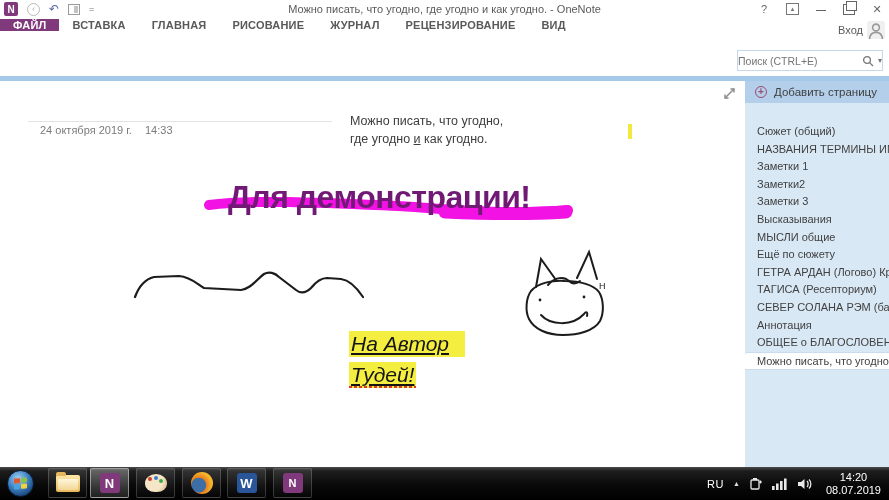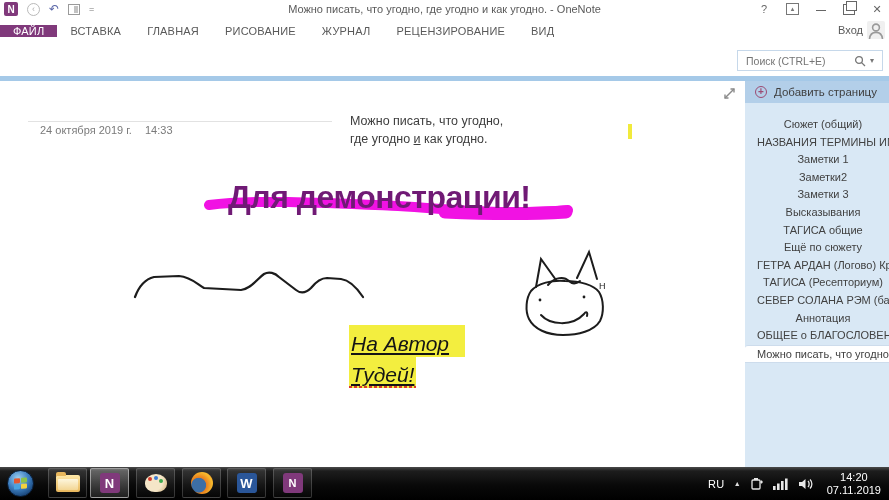--- a/index.html
+++ b/index.html
@@ -22,21 +22,21 @@
   .qat-more { color:#777; font-size:9px; }
   .win-title { position:absolute; left:0; right:0; top:3px; text-align:center; font-size:11px; color:#5a5a5a; }
   .win-controls { position:absolute; right:4px; top:2px; display:flex; align-items:center; gap:14px; color:#666; font-size:11px; }
   .wc { width:16px; text-align:center; }
   .wc-min { width:16px; height:14px; position:relative; }
   .wc-min:before { content:""; position:absolute; left:3px; right:3px; top:8px; height:1px; background:#666; }
   .wc-restore { width:12px; height:11px; border:1px solid #666; position:relative; }
   .wc-restore:before { content:""; position:absolute; left:2px; top:-4px; width:9px; height:8px; border:1px solid #666; background:#fff; }
   .wc-ribbonopts { width:13px; height:12px; border:1px solid #777; text-align:center; font-size:7px; line-height:10px; color:#777; }
   
-  .ribbonrow { position:absolute; left:0; top:19px; width:889px; height:24px; background:#fff; display:flex; align-items:center; }
+  .ribbonrow { position:absolute; left:0; top:19px; width:889px; height:24px; background:#fff; display:flex; align-items:flex-start;font-weight:bold; }
   .rtab { padding:0 13px; font-size:11px; color:#595959; display:flex; align-items:center; letter-spacing:.2px; }
   .rtab.active { background:#80397b; color:#fff; }
   .signin { position:absolute; right:26px; top:24px; font-size:11px; color:#595959; display:flex; gap:6px; align-items:center; }
   .avatar { position:absolute; right:4px; top:21px; width:18px; height:18px; border-radius:2px; background:#f0f0f0; overflow:hidden; }
   .avatar svg { display:block; }
   
   .navrow { position:absolute; left:0; top:43px; width:889px; height:33px; background:#fff; }
   .navstrip { position:absolute; left:0; top:76px; width:889px; height:5px; background:#a5c9e8; }
   .notebook { position:absolute; left:8px; top:48px; display:flex; align-items:center; gap:7px; }
   .nb-name { font-size:17px; color:#4e4e4e; letter-spacing:.3px; }
@@ -47,47 +47,47 @@
     clip-path: polygon(0 0, calc(100% - 8px) 0, 100% 100%, 0 100%); }
   .stab.blue   { background:#a5cbec; color:#2d4a66; }
   .stab.active { background:#9ec7ea; height:27px; color:#243c52; }
   .stab.green  { background:#a3d28c; color:#3c5530; }
   .stab.orange { background:#efba7e; color:#5c4426; }
   .stab.overflow { background:#fff; border:1px solid #d5d5d5; border-bottom:none; color:#666; gap:6px; padding:0 14px 0 10px; }
   .plus-tab { height:24px; width:52px; background:#fff; border:1px solid #dadada; border-bottom:none;
     clip-path: polygon(8px 0, calc(100% - 10px) 0, 100% 100%, 0 100%);
     display:flex; align-items:center; justify-content:center; color:#666; font-size:14px; margin-left:14px; }
   .searchbox { position:absolute; right:6px; top:50px; width:146px; height:21px; background:#fff;
-    border:1px solid #c6d8ea; display:flex; align-items:center; padding:0 8px; gap:4px; }
+    border:1px solid #c6d8ea; display:flex; align-items:center; padding:0 0; gap:4px; }
   .searchbox input { flex:1; min-width:0; border:none; outline:none; font-size:10.5px; color:#777;
     font-family:"Liberation Sans",sans-serif; }
   .search-caret { color:#777; font-size:8px; }
   
   .canvas { position:absolute; left:0; top:81px; width:745px; height:386px; background:#fff; }
   .expand-icon { position:absolute; left:722px; top:86px; }
   .title-rule { position:absolute; left:28px; top:121px; width:304px; height:1px; background:#e2e2e2; }
   .pg-date { position:absolute; left:40px; top:124px; font-size:11px; color:#7a7a7a; }
   .pg-time { position:absolute; left:145px; top:124px; font-size:11px; color:#7a7a7a; }
   .note { position:absolute; left:350px; top:112px; font-size:12.5px; line-height:18px; color:#3d3d3d; }
   .yellow-tick { position:absolute; left:628px; top:124px; width:4px; height:15px; background:#f1ea3c; }
   .ink { position:absolute; left:0; top:81px; z-index:1; }
   .heading { position:absolute; left:228px; top:179px; z-index:2; font-size:32px; font-weight:bold; color:#701a75; letter-spacing:-.5px; }
   .caption { position:absolute; left:349px; top:328px; z-index:2; font-style:italic; font-size:21px; color:#151515; line-height:31px; }
-  .caption .hl { background:#f3ee3f; text-decoration:underline; padding:7px 2px 2px 2px; }
+  .caption .hl { background:#f3ee3f; text-decoration:underline; padding:1px 2px 2px 2px; }
   .caption .pad1 { padding-right:16px; }
   .caption .wavy { background-image:repeating-linear-gradient(90deg,#d83a2e 0 3px,transparent 3px 5px);
     background-size:100% 2px; background-position:0 100%; background-repeat:no-repeat; }
   .cat-label { position:absolute; left:599px; top:281px; z-index:2; font-size:9px; color:#222; }
   
   .sidebar { position:absolute; left:745px; top:81px; width:144px; height:386px; background:#d9e8f5; }
   .sb-header { height:22px; background:#b3cfe9; display:flex; align-items:center; gap:7px; padding-left:10px;
     font-size:11.5px; color:#3f3f3f; }
   .addpage-icon { width:12px; height:12px; border:1px solid #9c4b73; border-radius:50%; color:#9c4b73;
     font-size:10px; line-height:10px; text-align:center; font-weight:bold; }
-  .sb-list { margin-top:13px;text-align:center; }
+  .sb-list { margin-top:20px; }
   .sb-item { height:17.6px; line-height:17.6px; padding-left:12px; font-size:11px; color:#414141;
     white-space:nowrap; overflow:hidden; }
   .sb-item.sel { background:#fff; border-top:1px solid #cddcec; border-bottom:1px solid #cddcec;
     border-top-left-radius:3px; height:18px; line-height:17px; }
   
   .taskbar { position:absolute; left:0; top:467px; width:889px; height:33px;
     background:linear-gradient(#4a4a4a 0%, #1d1d1d 12%, #090909 55%, #000 100%); }
   .start-orb { position:absolute; left:7px; top:470px; width:27px; height:27px; border-radius:50%;
     background:radial-gradient(circle at 40% 30%, #9fd1f2 0%, #3d7fc1 45%, #123a6b 85%);
     border:1px solid #0a1f3a; display:flex; align-items:center; justify-content:center; }
@@ -232,21 +232,21 @@
       <span class="addpage-icon">+</span>
       <span>Добавить страницу</span>
     </div>
     <div class="sb-list">
       <div class="sb-item">Сюжет (общий)</div>
       <div class="sb-item">НАЗВАНИЯ ТЕРМИНЫ ИМ</div>
       <div class="sb-item">Заметки 1</div>
       <div class="sb-item">Заметки2</div>
       <div class="sb-item">Заметки 3</div>
       <div class="sb-item">Высказывания</div>
-      <div class="sb-item">ТАГИСА общие</div>
+      <div class="sb-item">МЫСЛИ общие</div>
       <div class="sb-item">Ещё по сюжету</div>
       <div class="sb-item">ГЕТРА АРДАН (Логово) Кр</div>
       <div class="sb-item">ТАГИСА (Ресепториум)</div>
       <div class="sb-item">СЕВЕР СОЛАНА РЭМ (баро</div>
       <div class="sb-item">Аннотация</div>
       <div class="sb-item">ОБЩЕЕ о БЛАГОСЛОВЕНН</div>
       <div class="sb-item sel">Можно писать, что угодно,</div>
     </div>
   </div>
 
@@ -294,17 +294,17 @@
         <rect x="4" y="6.5" width="2.6" height="6.5" fill="#e8e8e8"></rect>
         <rect x="8" y="4" width="2.6" height="9" fill="#e8e8e8"></rect>
         <rect x="12" y="1.5" width="2.6" height="11.5" fill="#e8e8e8"></rect>
       </svg>
     <svg width="16" height="14" viewBox="0 0 16 14">
         <path d="M1 5 L4 5 L7.5 2 L7.5 12 L4 9 L1 9 Z" fill="#e8e8e8"></path>
         <path d="M10 4 C11.5 5.5 11.5 8.5 10 10 M12 2.5 C14.5 5 14.5 9 12 11.5" fill="none" stroke="#e8e8e8" stroke-width="1.3"></path>
       </svg>
     <div class="clock">
       <div>14:20</div>
-      <div>07.11.2019</div>
+      <div>08.07.2019</div>
     </div>
   </div>
 
 </div>
 
 </body></html>

